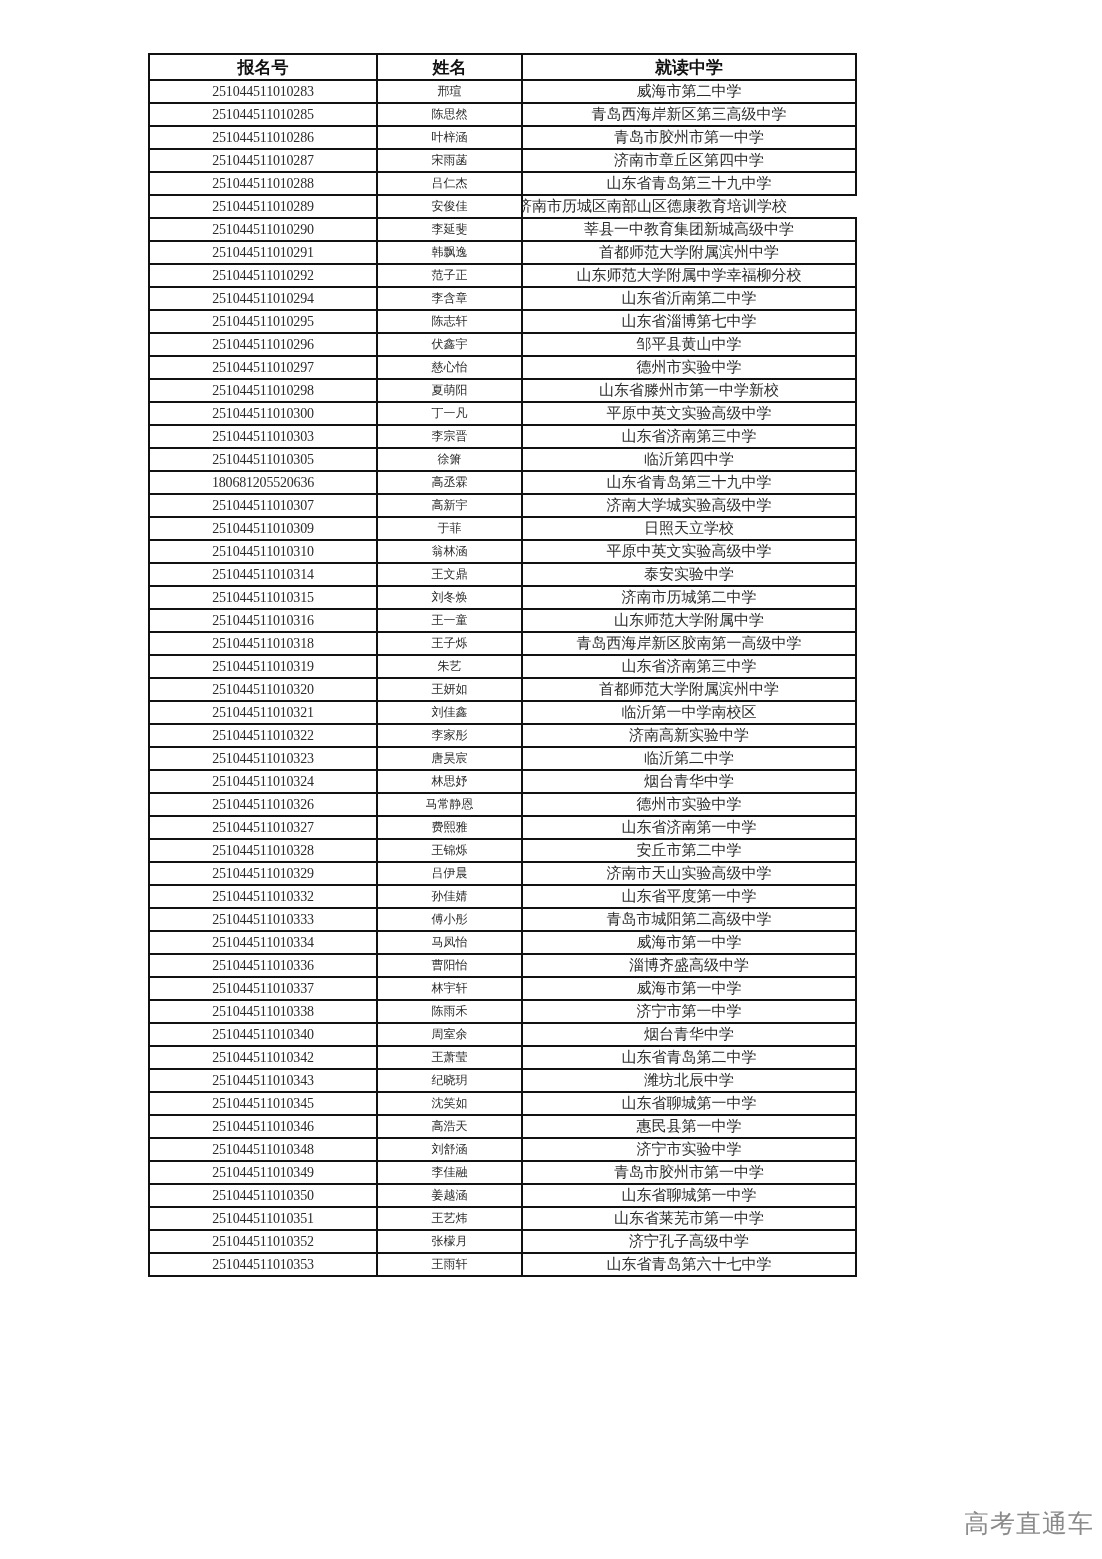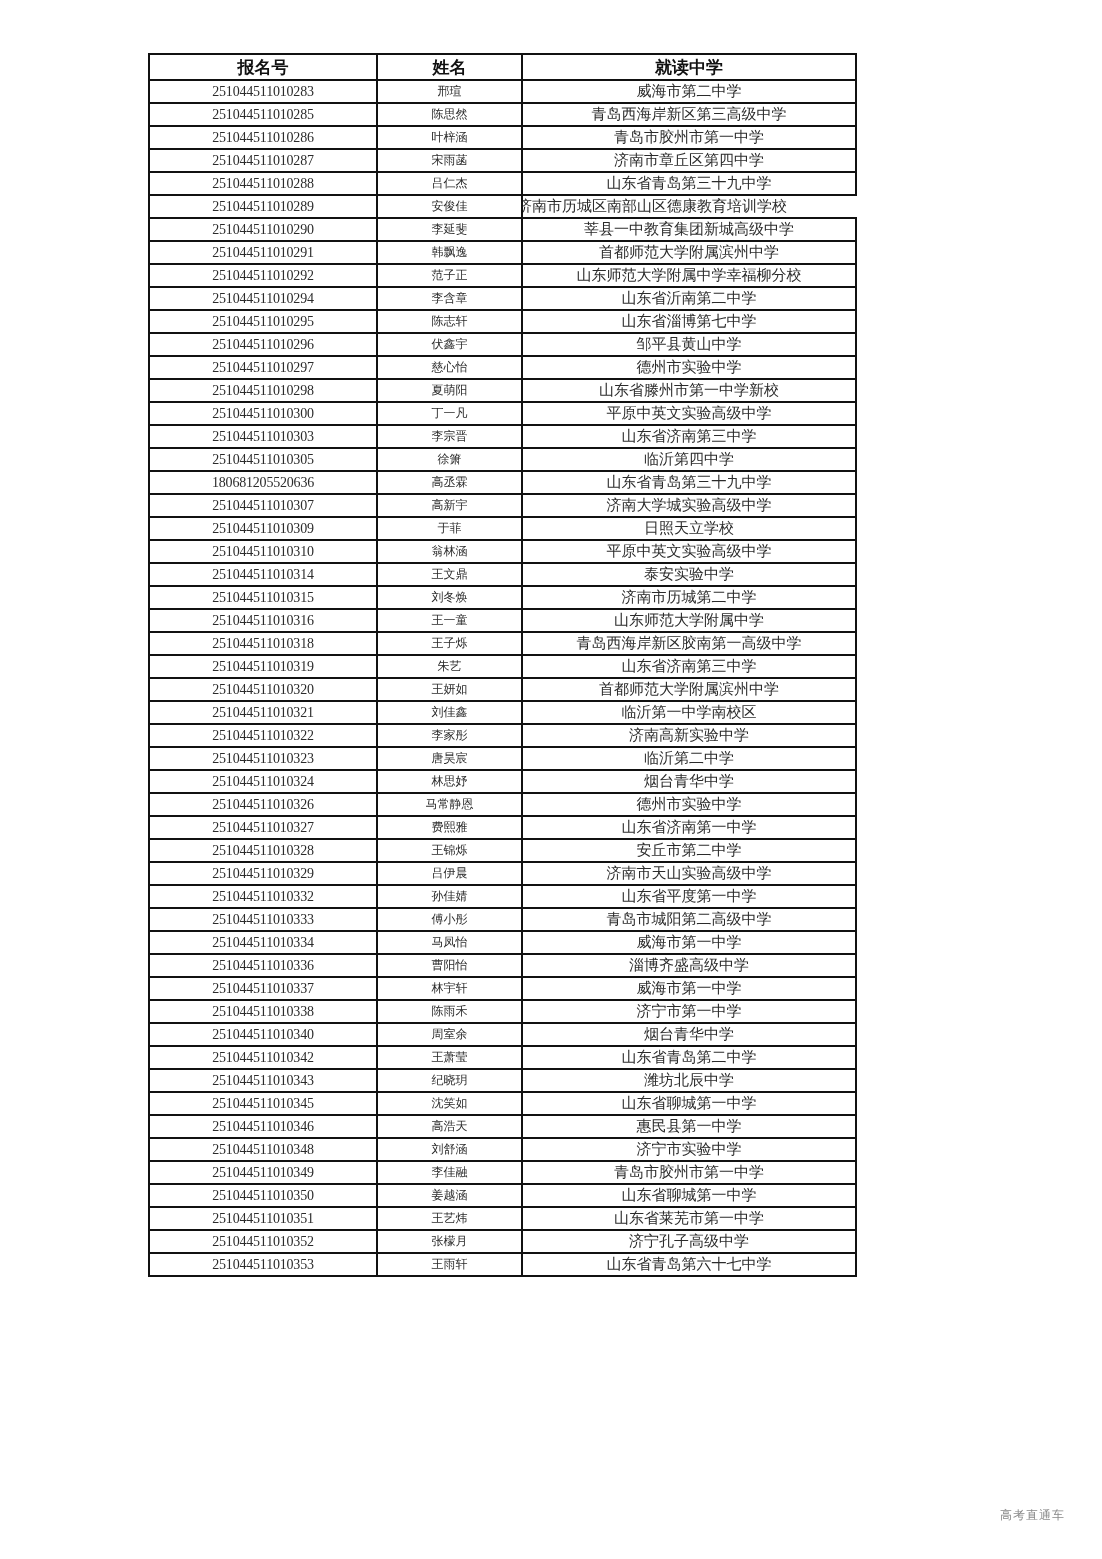--- a/index.html
+++ b/index.html
@@ -10,21 +10,21 @@
     td, th { border: 2px solid #111; padding: 0; height: 21px; line-height: 21px;
       text-align: center; white-space: nowrap; font-weight: normal; font-size: 17px; }
     th { font-family: "DejaVu Sans", "Liberation Sans", sans-serif; font-weight: bold; font-size: 17px; height: 24px; line-height: 24px; color: #111; }
     col.c1 { width: 228px; } col.c2 { width: 145px; } col.c3 { width: 334px; }
     td.id { font-family: "Liberation Serif", "DejaVu Serif", serif; font-size: 14px; letter-spacing: -0.2px; }
     td.name { font-size: 12px; }
     td.school { font-size: 15px; position: relative; margin-top: 28px; }
     td.overflow { overflow: visible; border-right-color: transparent; }
     td.overflow .spill { position: absolute; left: -6px; top: 0; width: 360px; text-align: left; clip-path: inset(0 0 0 6px); }
     .watermark { position: absolute; left: 964px; top: 1507px; font-family: "DejaVu Sans", "Liberation Sans", sans-serif;
-      font-size: 12px; color: #8a8a8a; letter-spacing: 1px; margin-left: 36px; }
+      font-size: 25px; color: #8a8a8a; letter-spacing: 1px; }
   </style>
 </head>
 <body>
 
 <div class="sheet">
   <table>
     <colgroup>
         <col class="c1">
         <col class="c2">
         <col class="c3">

